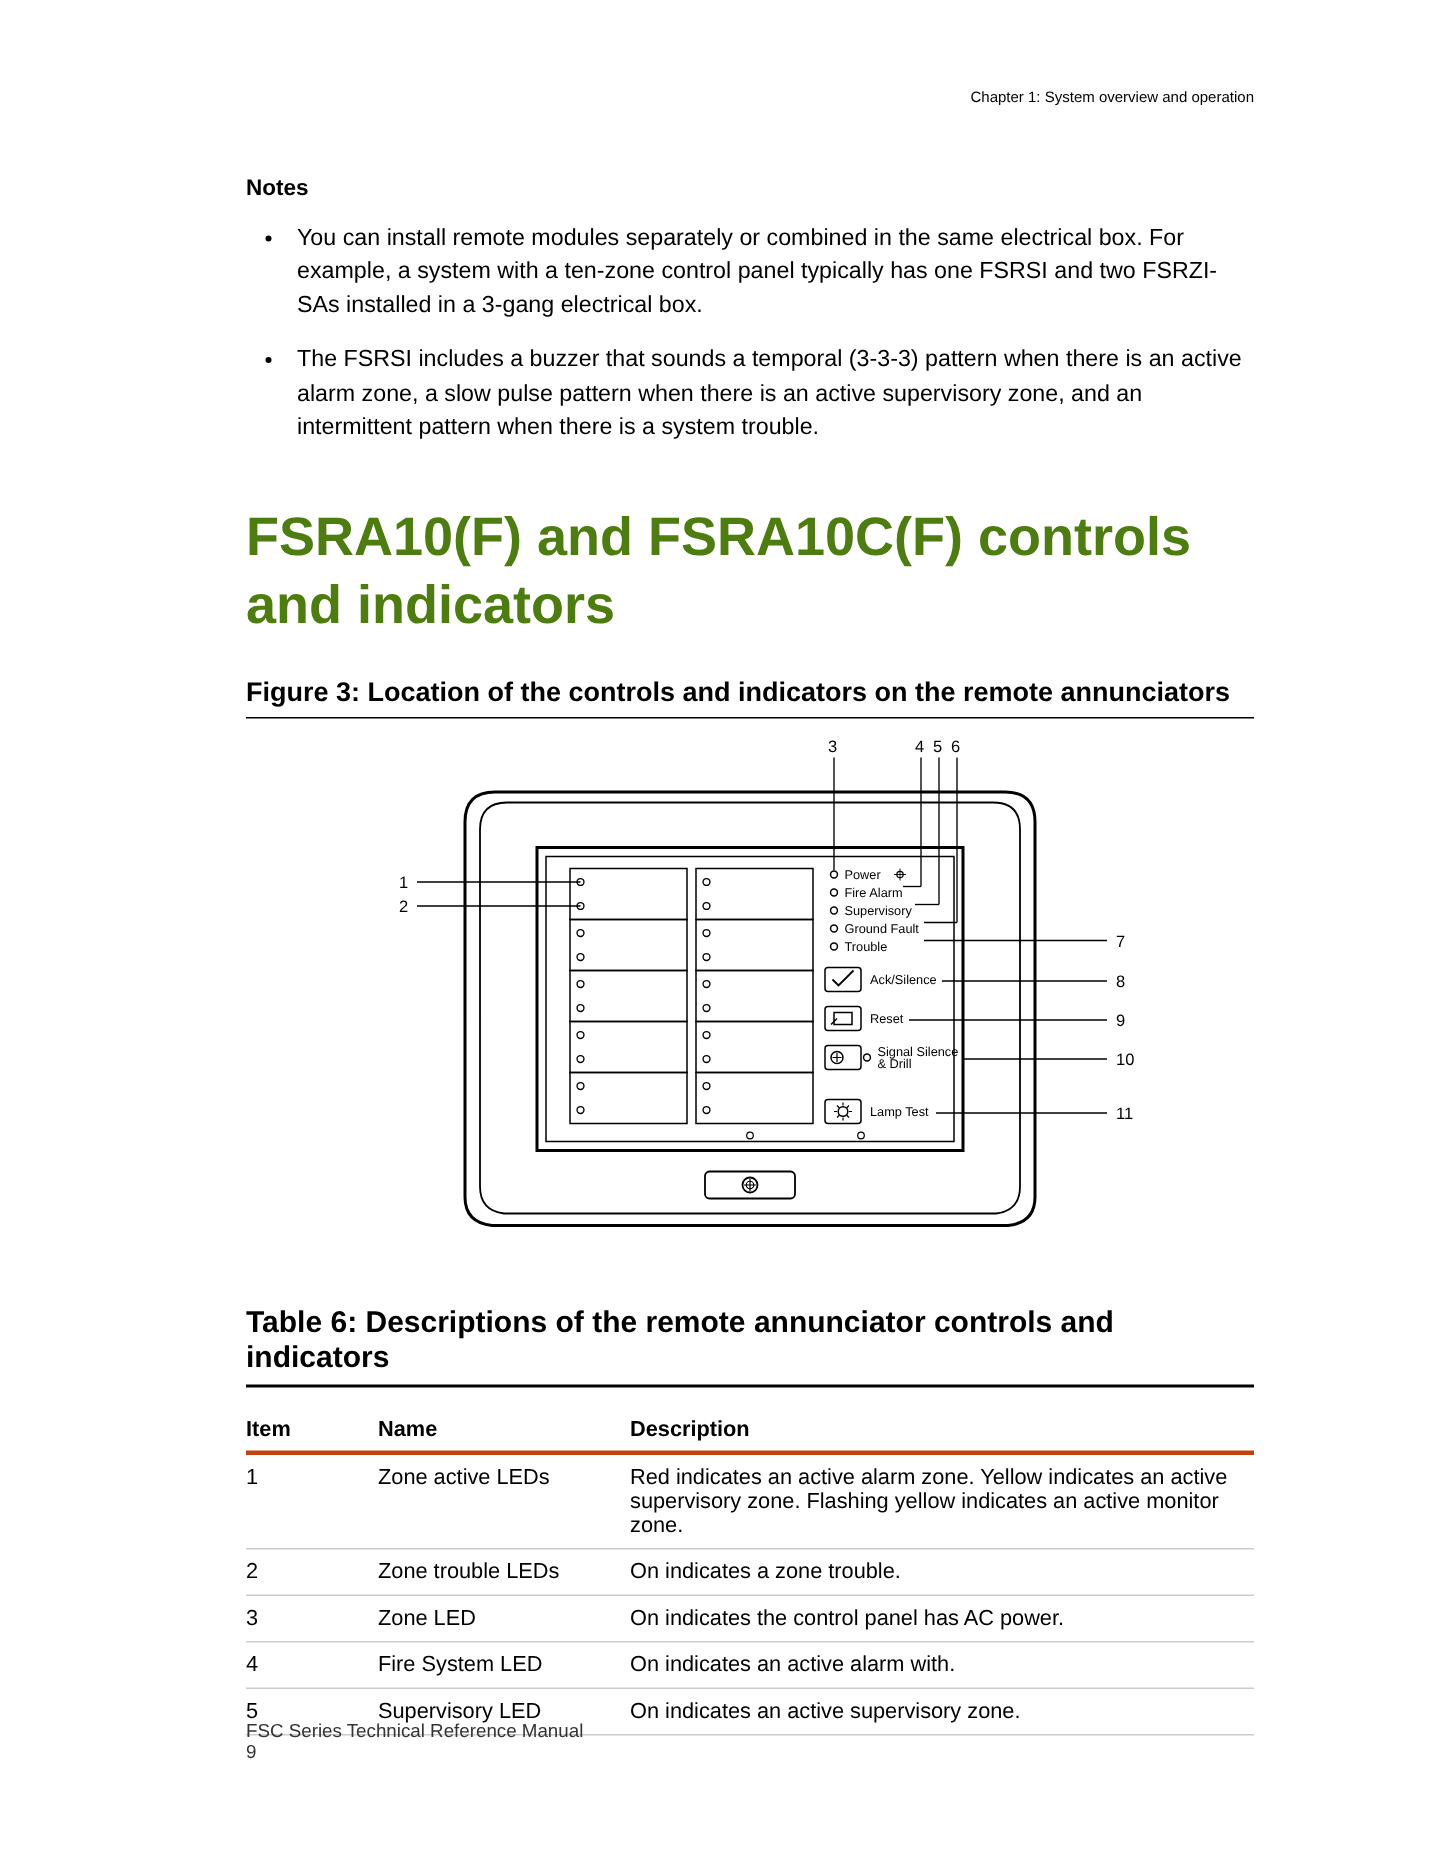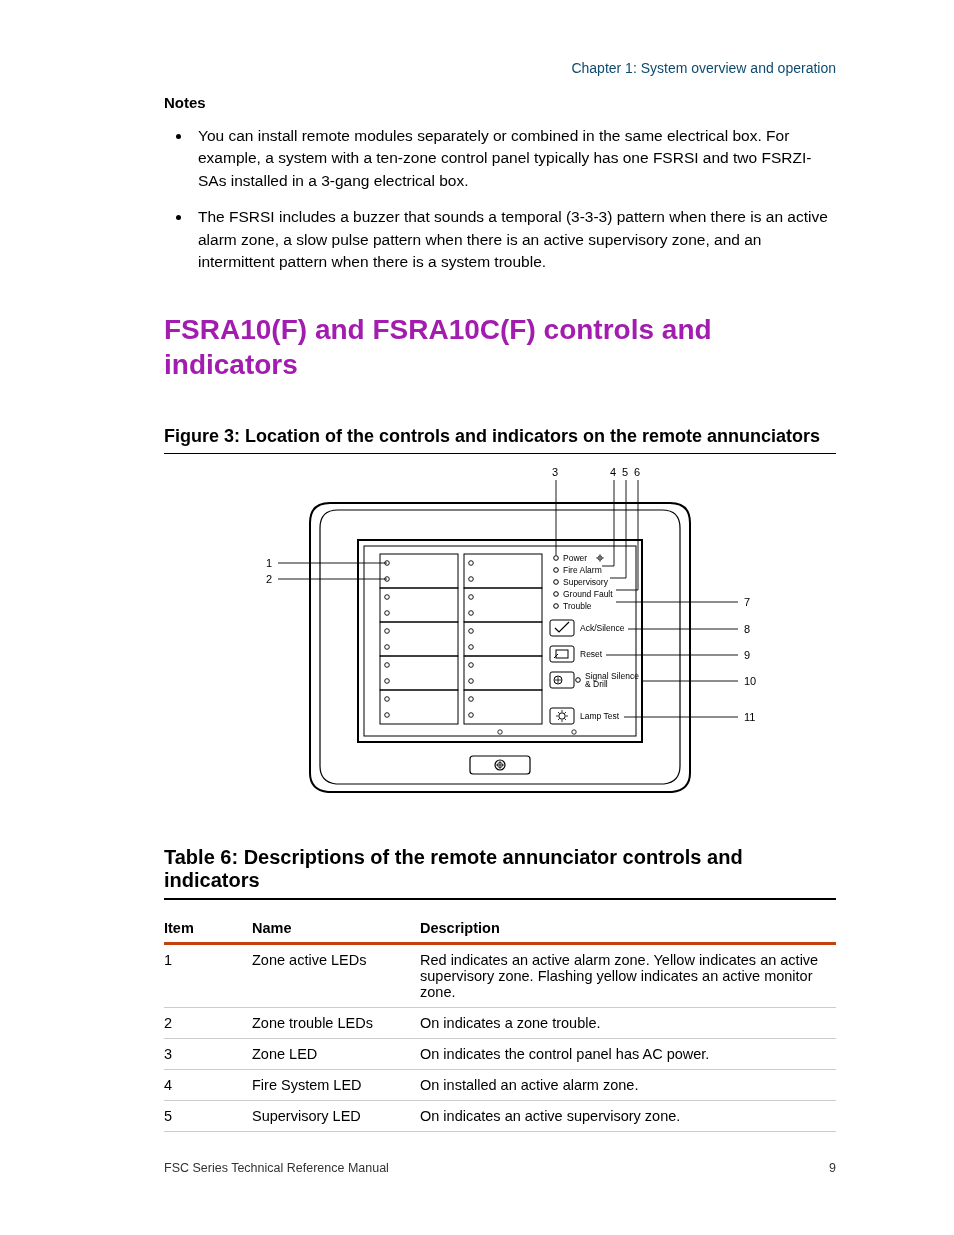--- a/index.html
+++ b/index.html
@@ -11,44 +11,44 @@
     width: 954px;
     height: 1235px;
     position: relative;
     box-sizing: border-box;
   }
   .page {
     padding: 60px 118px 0 164px;
   }
   .chapter-header {
     text-align: right;
-    font-size: 14px;
-    color: #0c4a6e;
-    margin-bottom: 18px;
+    font-size: 10px;
+    color: #000000;
+    margin-bottom: 46px;
   }
   .notes-heading {
     font-weight: bold;
     font-size: 15px;
     margin-bottom: 14px;
   }
   ul.notes {
     margin: 0 0 38px 0;
     padding-left: 28px;
   }
   ul.notes li {
     font-size: 15.5px;
     line-height: 1.45;
     margin-bottom: 14px;
     padding-left: 6px;
   }
   h1.section-title {
-    color: #a21caf;
-    font-size: 28px;
-    font-weight: bold;
-    margin: 0 0 44px 0;
+    color: #4d7c0f;
+    font-size: 36px;
+    font-weight: bold;
+    margin: 0 0 26px 0;
     line-height: 1.25;
   }
   .figure-caption {
     font-weight: bold;
     font-size: 18px;
     margin-bottom: 6px;
   }
   .rule-top { border-top: 2px solid #000; margin-bottom: 14px; }
   .rule-top-thin { border-top: 1px solid #000; margin-bottom: 14px; }
 
@@ -100,20 +100,21 @@
 
   .footer {
     position: absolute;
     bottom: 60px;
     left: 164px;
     right: 118px;
     display: flex;
     justify-content: space-between;
     font-size: 12.5px;
     color: #333;
+    flex-direction: column;
   }
 </style>
 </head>
 <body>
 
 <div class="page">
   <div class="chapter-header">Chapter 1: System overview and operation</div>
 
   <div class="notes-heading">Notes</div>
   <ul class="notes">
@@ -292,21 +293,21 @@
         <td>On indicates a zone trouble.</td>
       </tr>
       <tr>
         <td>3</td>
         <td>Zone LED</td>
         <td>On indicates the control panel has AC power.</td>
       </tr>
       <tr>
         <td>4</td>
         <td>Fire System LED</td>
-        <td>On installed an active alarm zone.</td>
+        <td>On indicates an active alarm with.</td>
       </tr>
       <tr>
         <td>5</td>
         <td>Supervisory LED</td>
         <td>On indicates an active supervisory zone.</td>
       </tr>
     </tbody>
   </table>
 </div>
 

